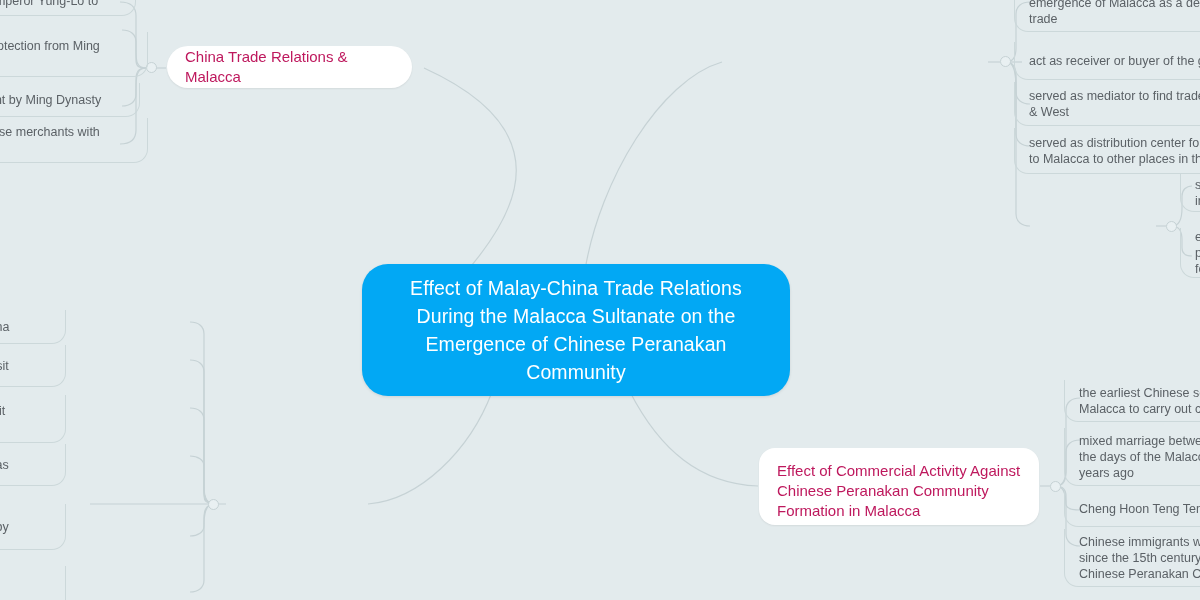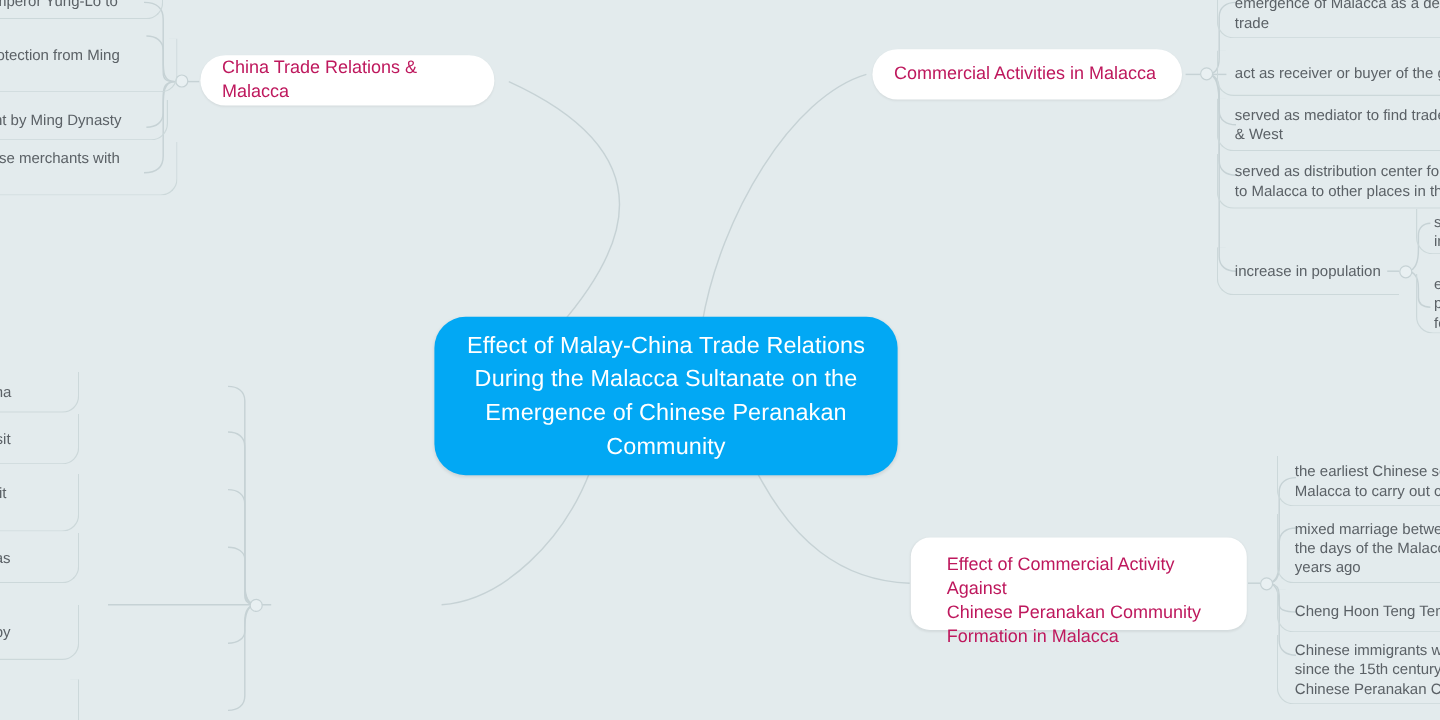--- a/index.html
+++ b/index.html
@@ -30,21 +30,21 @@
     width: 1200px;
     height: 600px;
     pointer-events: none;
   }
 
   
   .root-node {
     position: absolute;
     left: 362px;
     top: 264px;
-    width: 386px;
+    width: 428px;
     height: 132px;
     background: #02a8f4;
     border-radius: 26px;
     box-sizing: border-box;
     display: flex;
     align-items: center;
     justify-content: center;
     padding: 6px 22px;
     box-shadow: 0 1px 3px rgba(0,0,0,0.10);
   }
@@ -71,21 +71,21 @@
   }
   .branch-node .branch-text {
     color: #be185d;
     font-size: 15px;
     line-height: 20px;
     white-space: pre-line;
   }
   .branch-node.multiline {
     border-radius: 16px;
     align-items: flex-start;
-    padding: 13px 30px;
+    padding: 13px 18px;
   }
 
   
   .leaf-node {
     position: absolute;
     box-sizing: border-box;
     background: transparent;
     border-bottom: 1px solid #ccd8da;
     border-left: 1px solid #ccd8da;
     border-right: 1px solid #ccd8da;
@@ -190,42 +190,36 @@
 pire)</div>
   </div>
   <div class="leaf-node ll" style="left:-58px; top:83px; width:198px; height:34px;">
     <div class="leaf-text">was sent by Ming Dynasty</div>
   </div>
   <div class="leaf-node ll" style="left:-58px; top:118px; width:206px; height:45px;">
     <div class="leaf-text">n Chinese merchants with
 y</div>
   </div>
 
-  <div class="branch-node" style="left:727px; top:41px; width:258px; height:42px;">
-    <div class="branch-text">Commercial Activities in Malacca</div>
-  </div>
   <div class="junction" style="left:1000px; top:56px;"></div>
 
   <div class="leaf-node rl" style="left:1014px; top:-10px; width:248px; height:42px;">
     <div class="leaf-text">emergence of Malacca as a developed
 trade</div>
   </div>
   <div class="leaf-node rl" style="left:1014px; top:42px; width:248px; height:38px;">
     <div class="leaf-text">act as receiver or buyer of the goods</div>
   </div>
   <div class="leaf-node rl" style="left:1014px; top:82px; width:248px; height:44px;">
     <div class="leaf-text">served as mediator to find trades from
 &amp; West</div>
   </div>
   <div class="leaf-node rl" style="left:1014px; top:128px; width:248px; height:46px;">
     <div class="leaf-text">served as distribution center for goods
 to Malacca to other places in the vicin</div>
-  </div>
-  <div class="leaf-node rl" style="left:1014px; top:206px; width:152px; height:40px;">
-    <div class="leaf-text">increase in population</div>
   </div>
 
   <div class="junction" style="left:1166px; top:221px;"></div>
   <div class="leaf-node rl" style="left:1180px; top:174px; width:80px; height:38px;">
     <div class="leaf-text">strat
 inter</div>
   </div>
   <div class="leaf-node rl" style="left:1180px; top:228px; width:80px; height:50px;">
     <div class="leaf-text">effo
 pros

